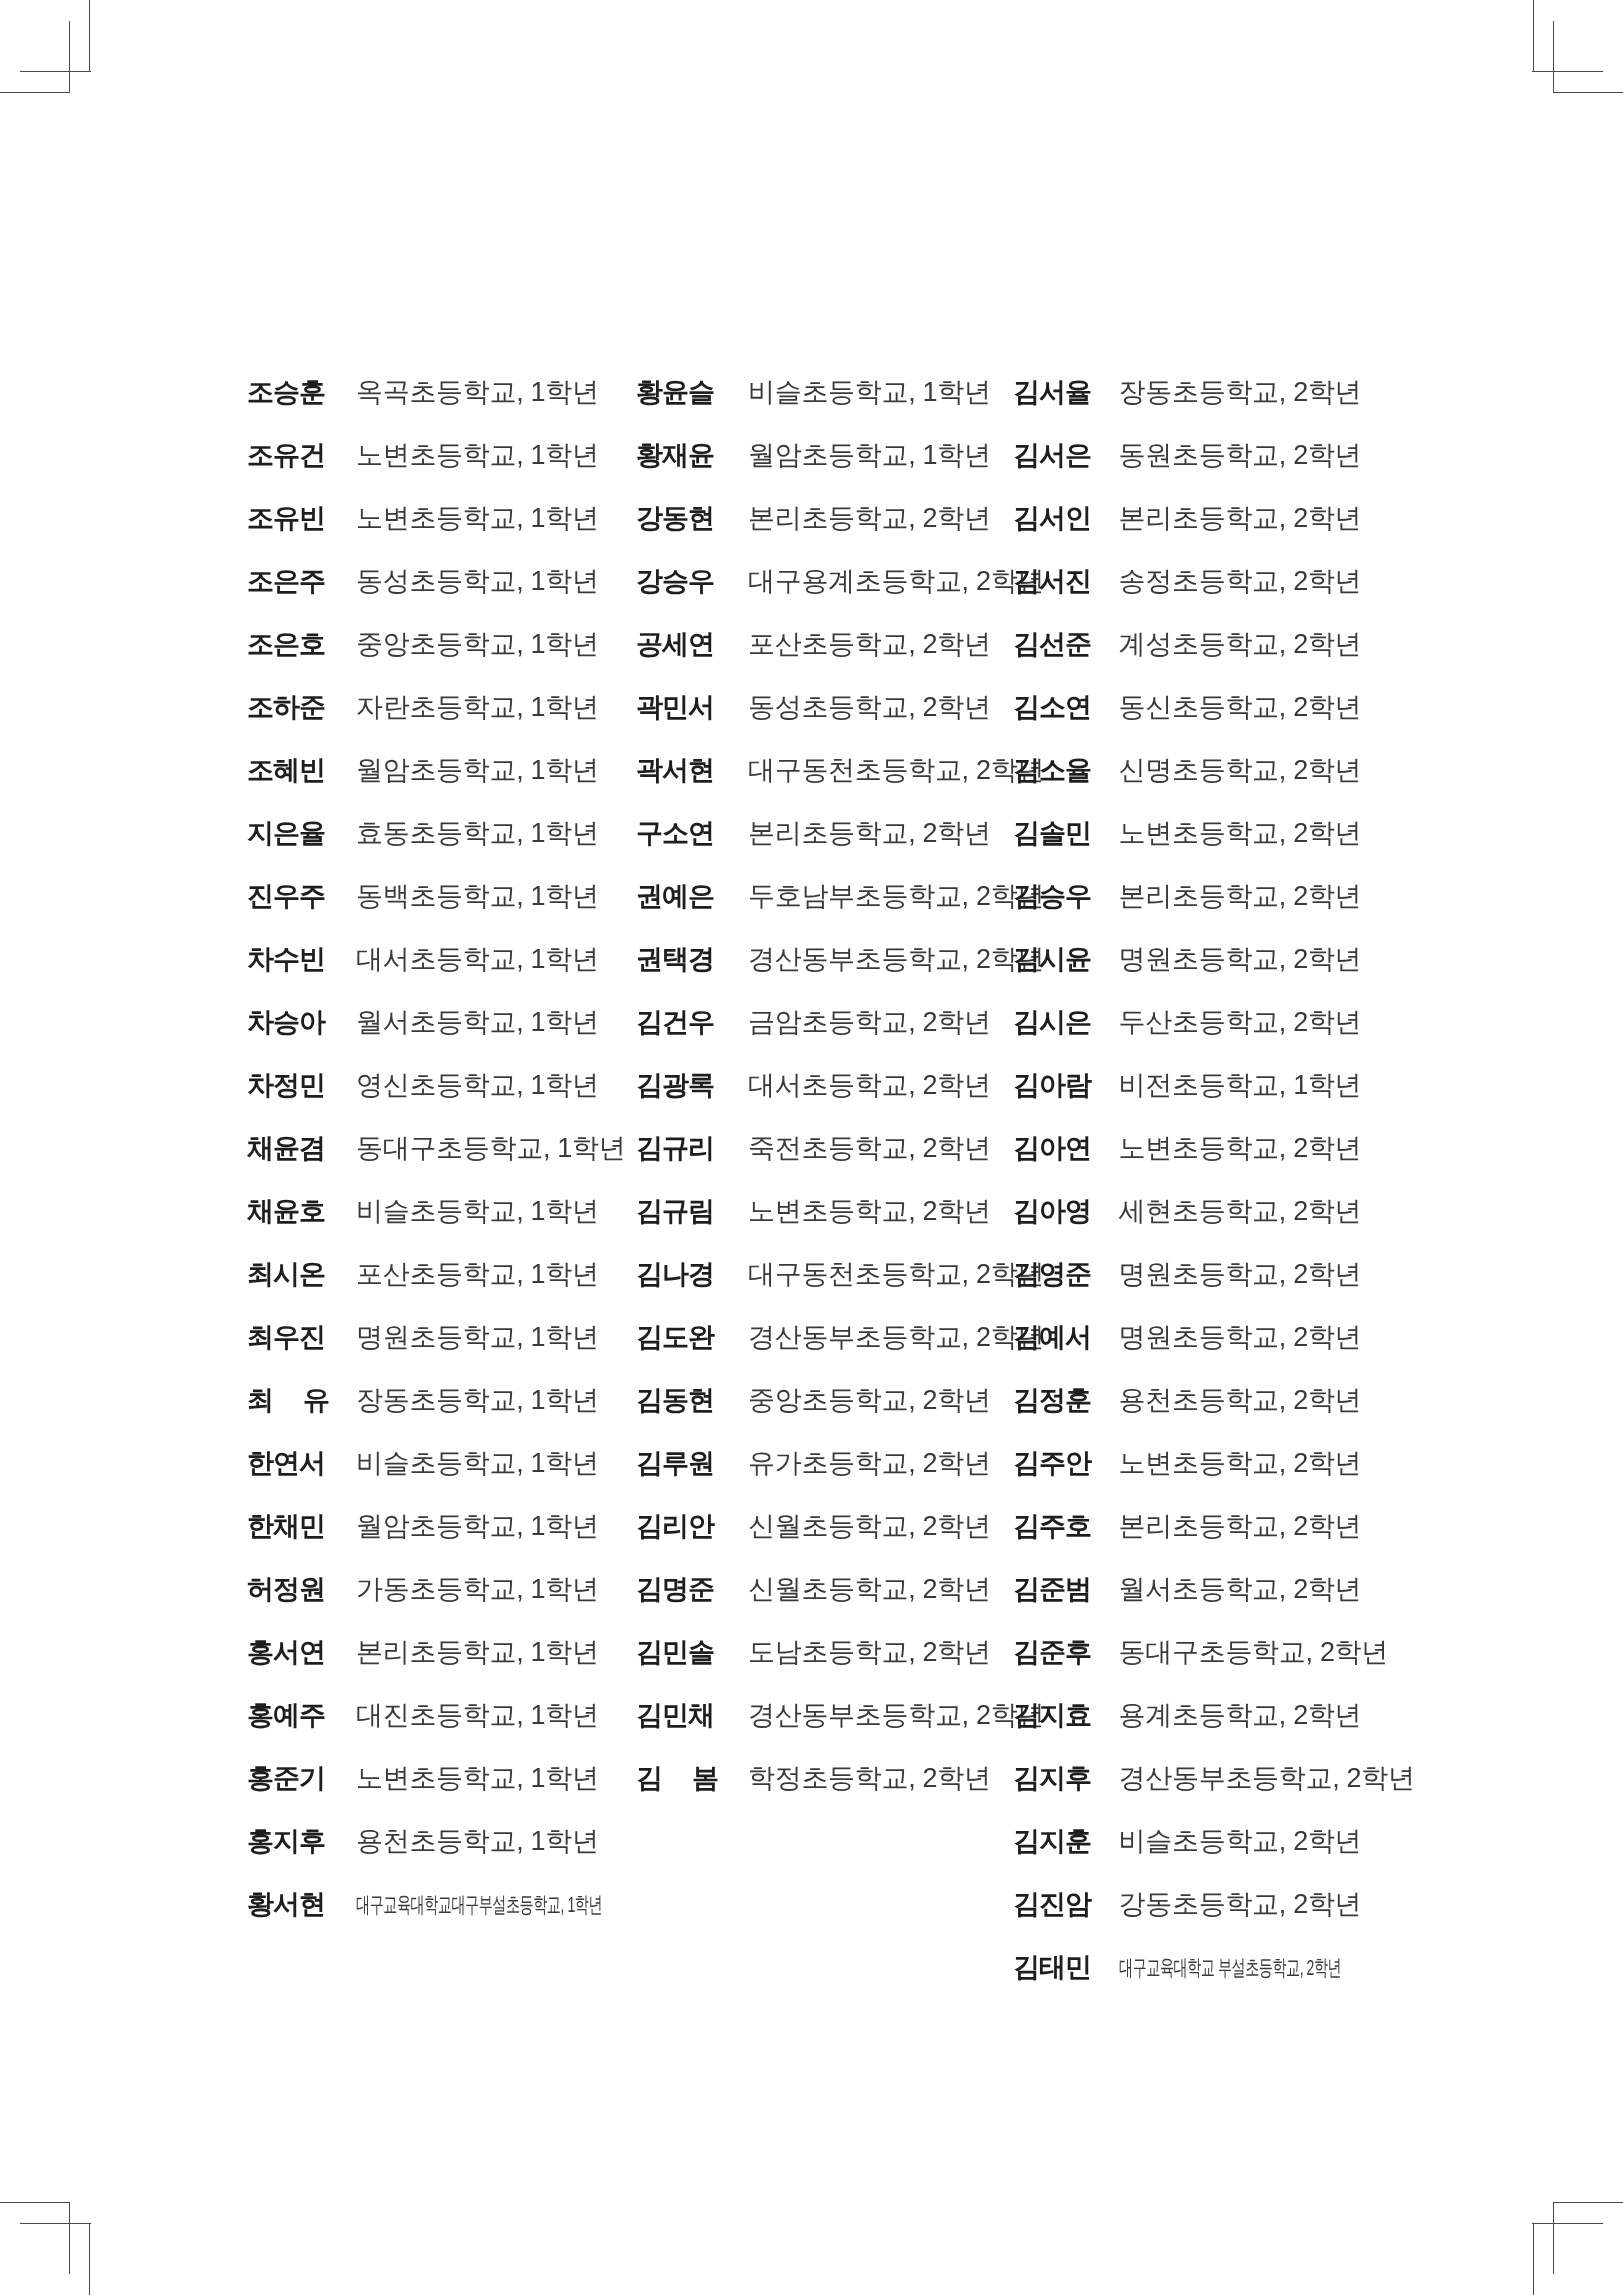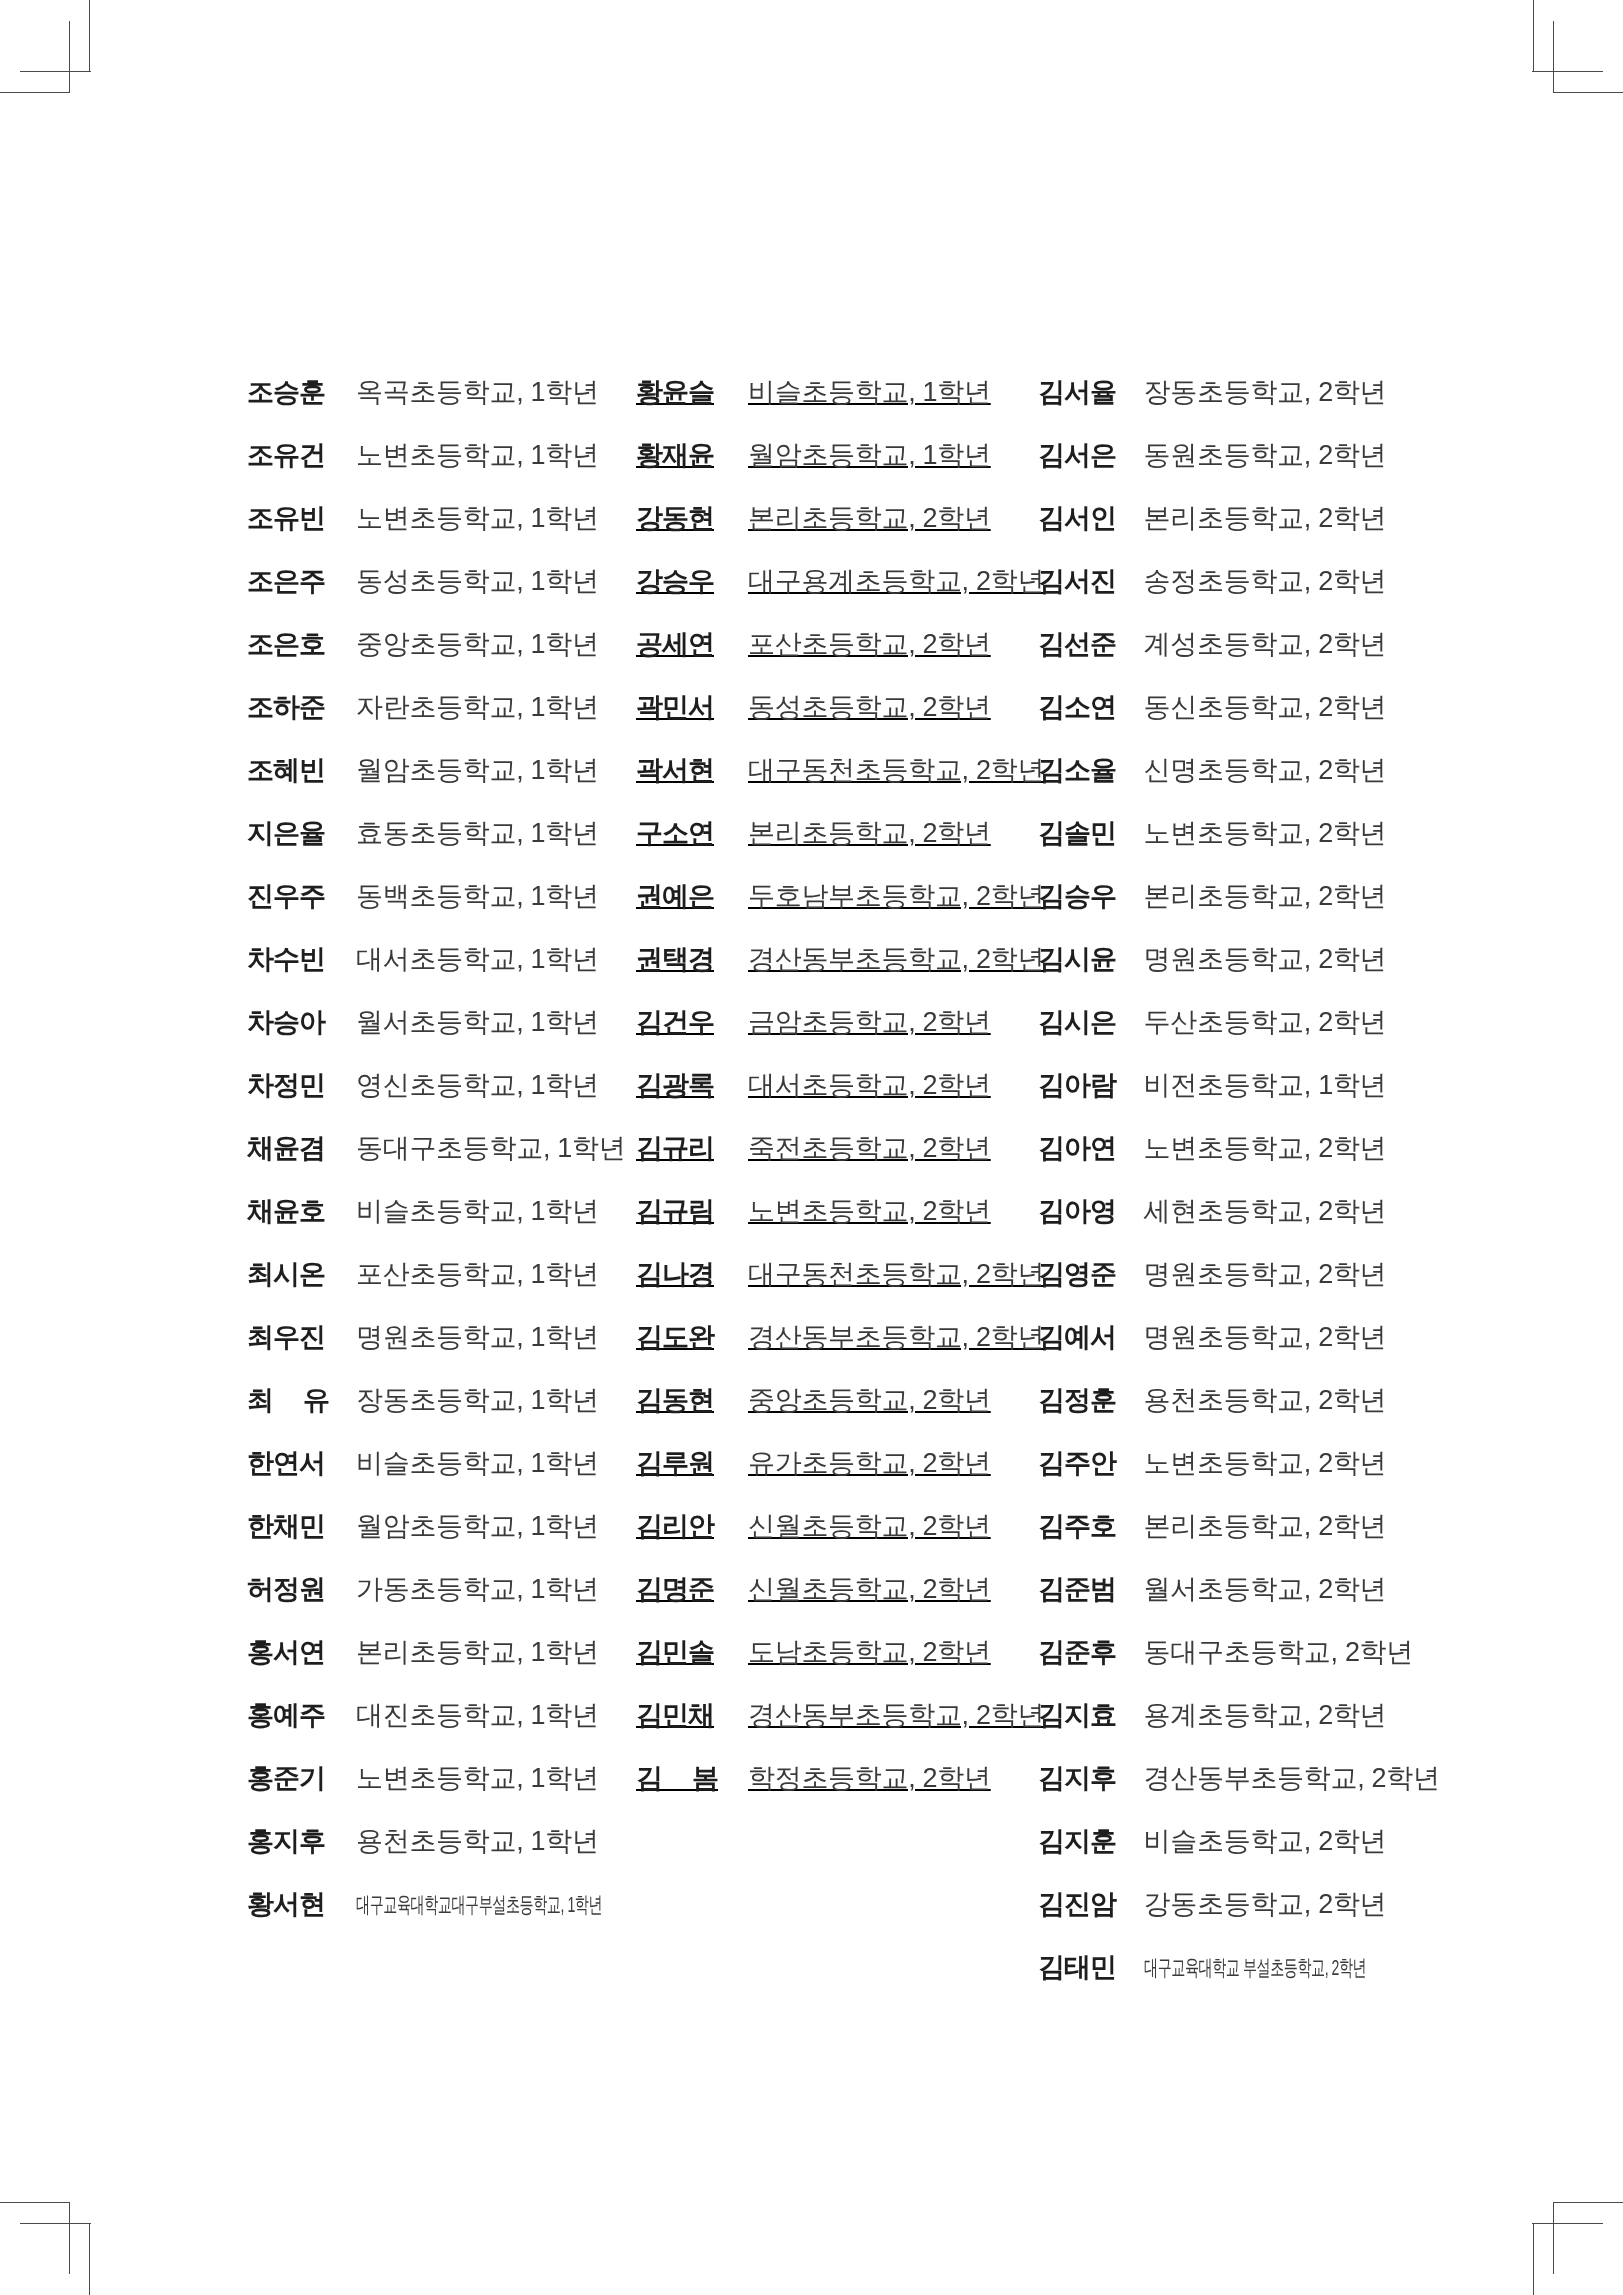--- a/index.html
+++ b/index.html
@@ -41,22 +41,22 @@
     left: 0;
     top: 361px;
     width: 1623px;
   }
   .column {
     position: absolute;
     top: 0;
     width: 376px;
   }
   .col-1 { left: 247px; }
-  .col-2 { left: 636px; text-decoration: underline; }
-  .col-3 { left: 1038px; }
+  .col-2 { left: 636px; }
+  .col-3 { left: 1013px; }
 
   .row {
     height: 63px;
     display: flex;
     align-items: center;
   }
   .name {
     display: inline-block;
     width: 82px;
     flex: 0 0 82px;

